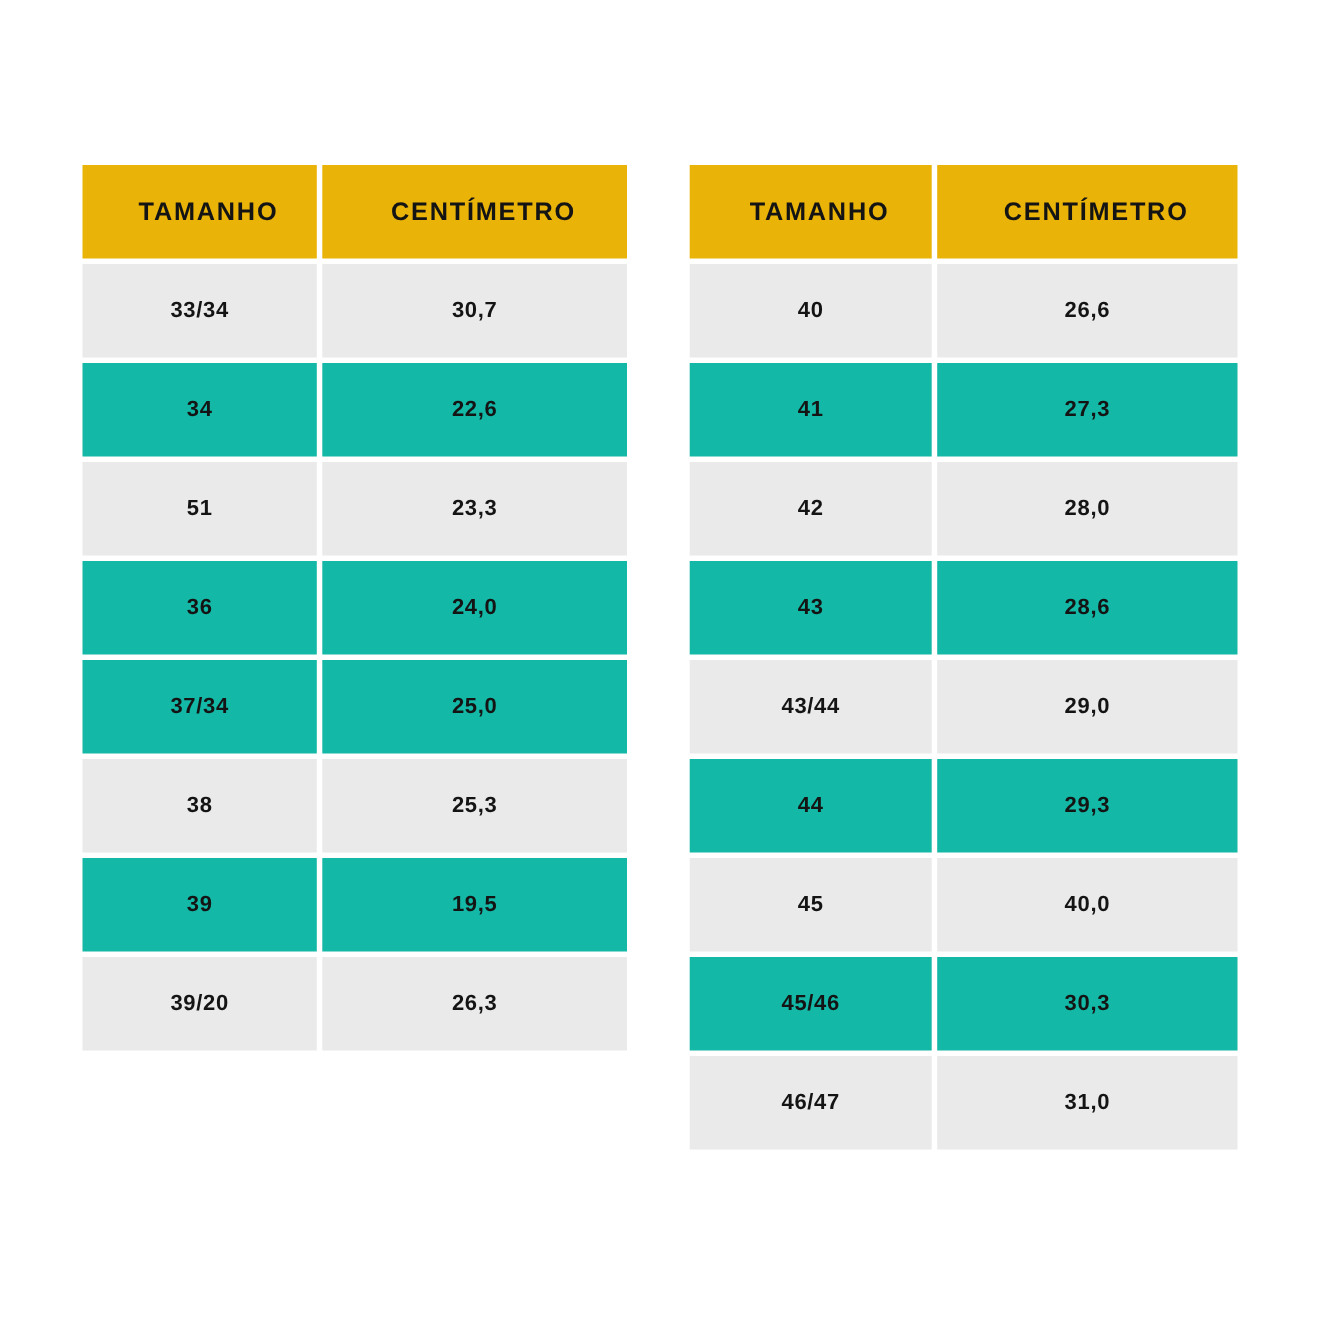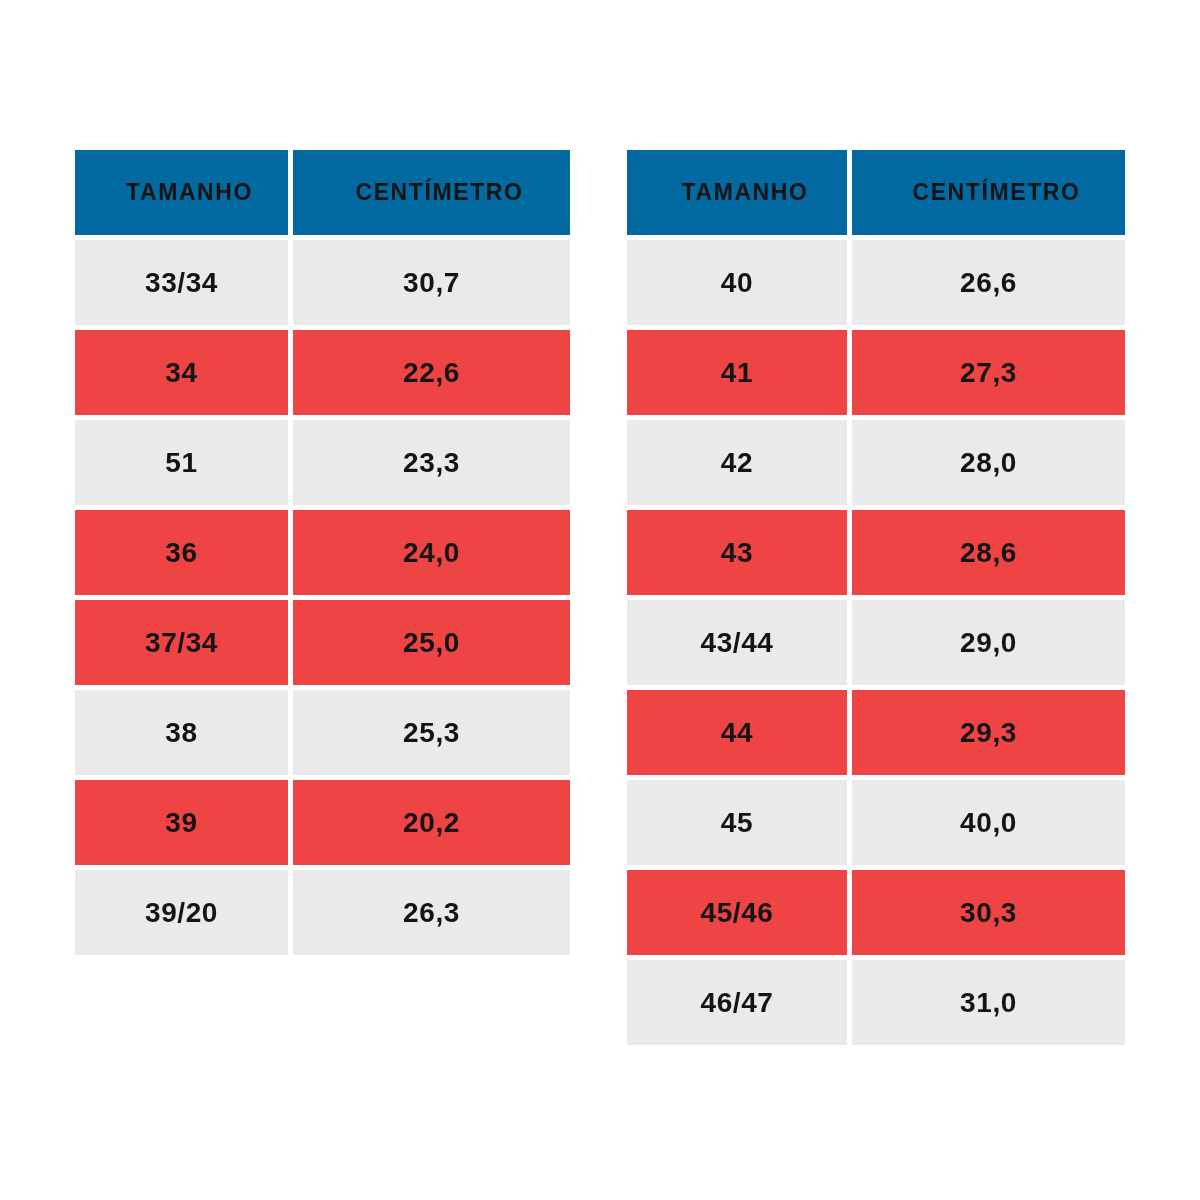--- a/index.html
+++ b/index.html
@@ -53,33 +53,33 @@
     text-align: center;
   }
 
   
   .size-table.left .cell.c1  { width: 213px; }
   .size-table.left .cell.c2  { width: 277px; }
   
   .size-table.right .cell.c1 { width: 220px; }
   .size-table.right .cell.c2 { width: 273px; }
 
-  .cell.shade-dark  { background: #ef4444; }
+  .cell.shade-dark  { background: #14b8a6; }
   .cell.shade-light { background: #eaeaea; }
 
   .cell.head {
-    background: #0369a1;
+    background: #eab308;
     font-weight: 700;
     font-size: 23px;
     letter-spacing: 1.6px;
     padding-left: 16px;
   }
   .cell.body {
     font-weight: 700;
-    font-size: 28px;
+    font-size: 20px;
     letter-spacing: 0.6px;
   }
 </style>
 </head>
 <body>
 
 <div class="page">
   <div class="tables-wrap">
 
     <div class="size-table left">
@@ -106,21 +106,21 @@
       <div class="trow">
         <div class="cell body c1 shade-dark">37/34</div>
         <div class="cell body c2 shade-dark">25,0</div>
       </div>
       <div class="trow">
         <div class="cell body c1 shade-light">38</div>
         <div class="cell body c2 shade-light">25,3</div>
       </div>
       <div class="trow">
         <div class="cell body c1 shade-dark">39</div>
-        <div class="cell body c2 shade-dark">20,2</div>
+        <div class="cell body c2 shade-dark">19,5</div>
       </div>
       <div class="trow">
         <div class="cell body c1 shade-light">39/20</div>
         <div class="cell body c2 shade-light">26,3</div>
       </div>
     </div>
 
     <div class="size-table right">
       <div class="trow header-row">
         <div class="cell head c1">TAMANHO</div>

